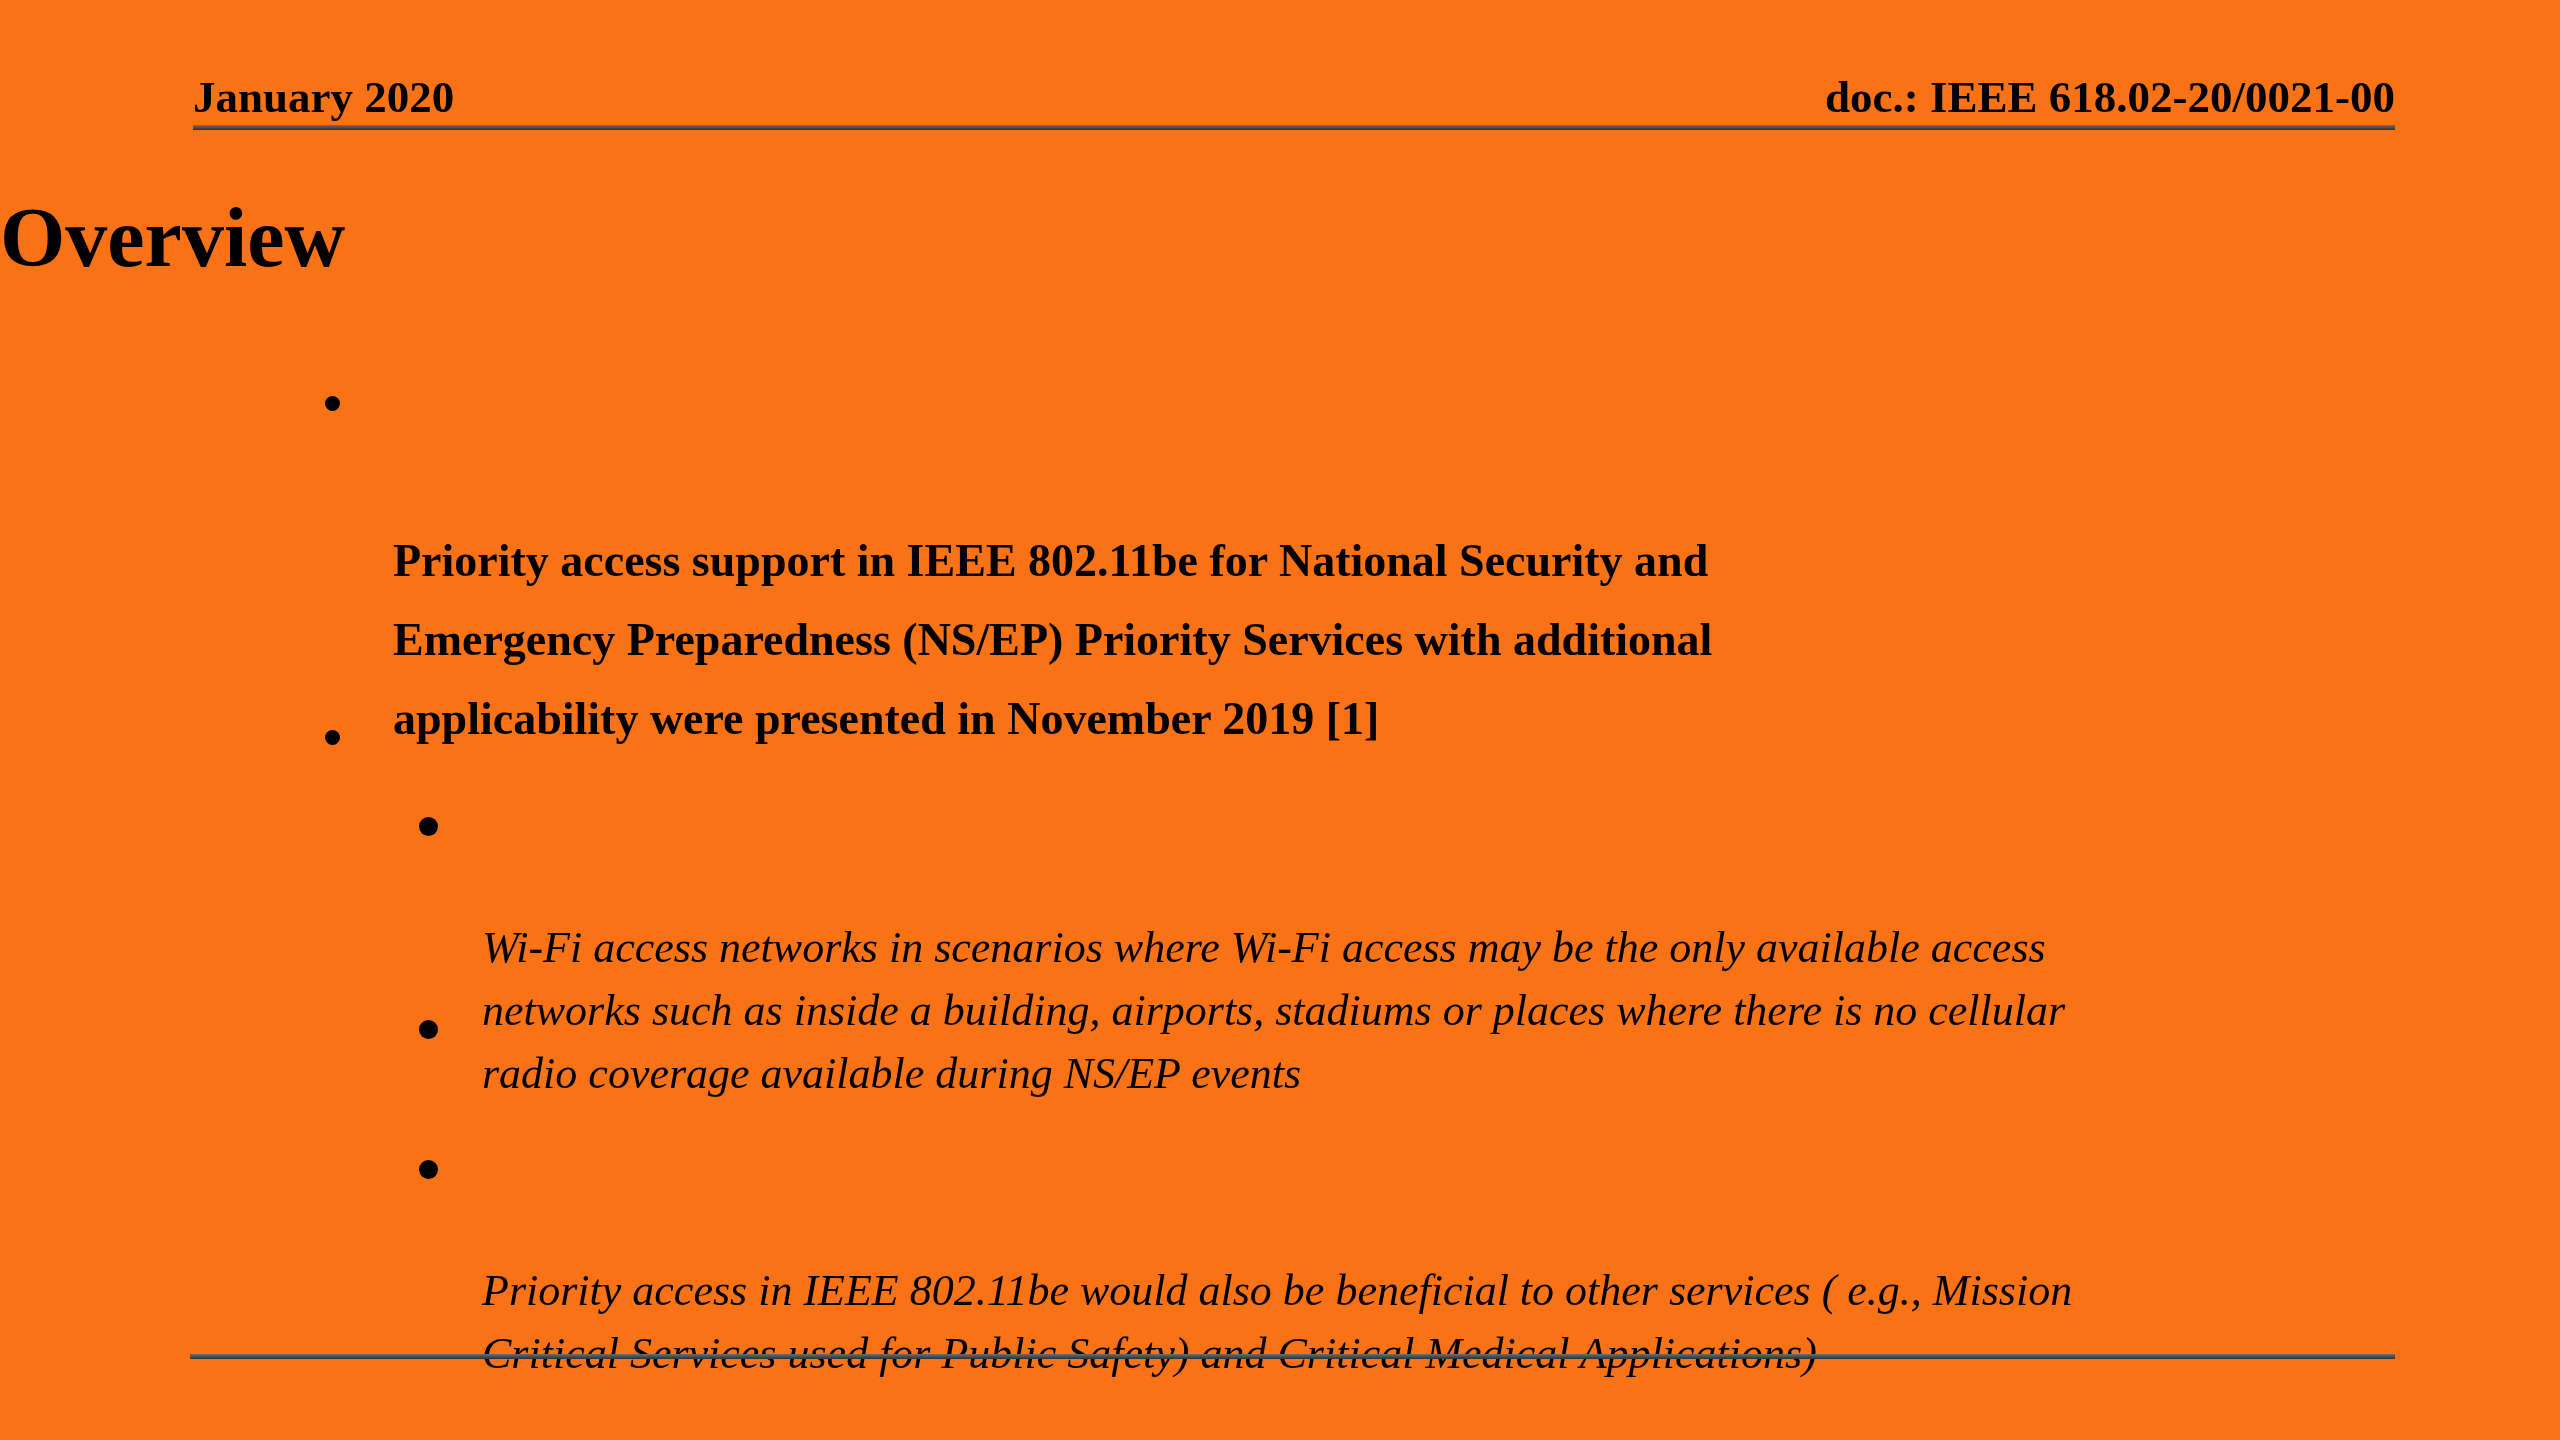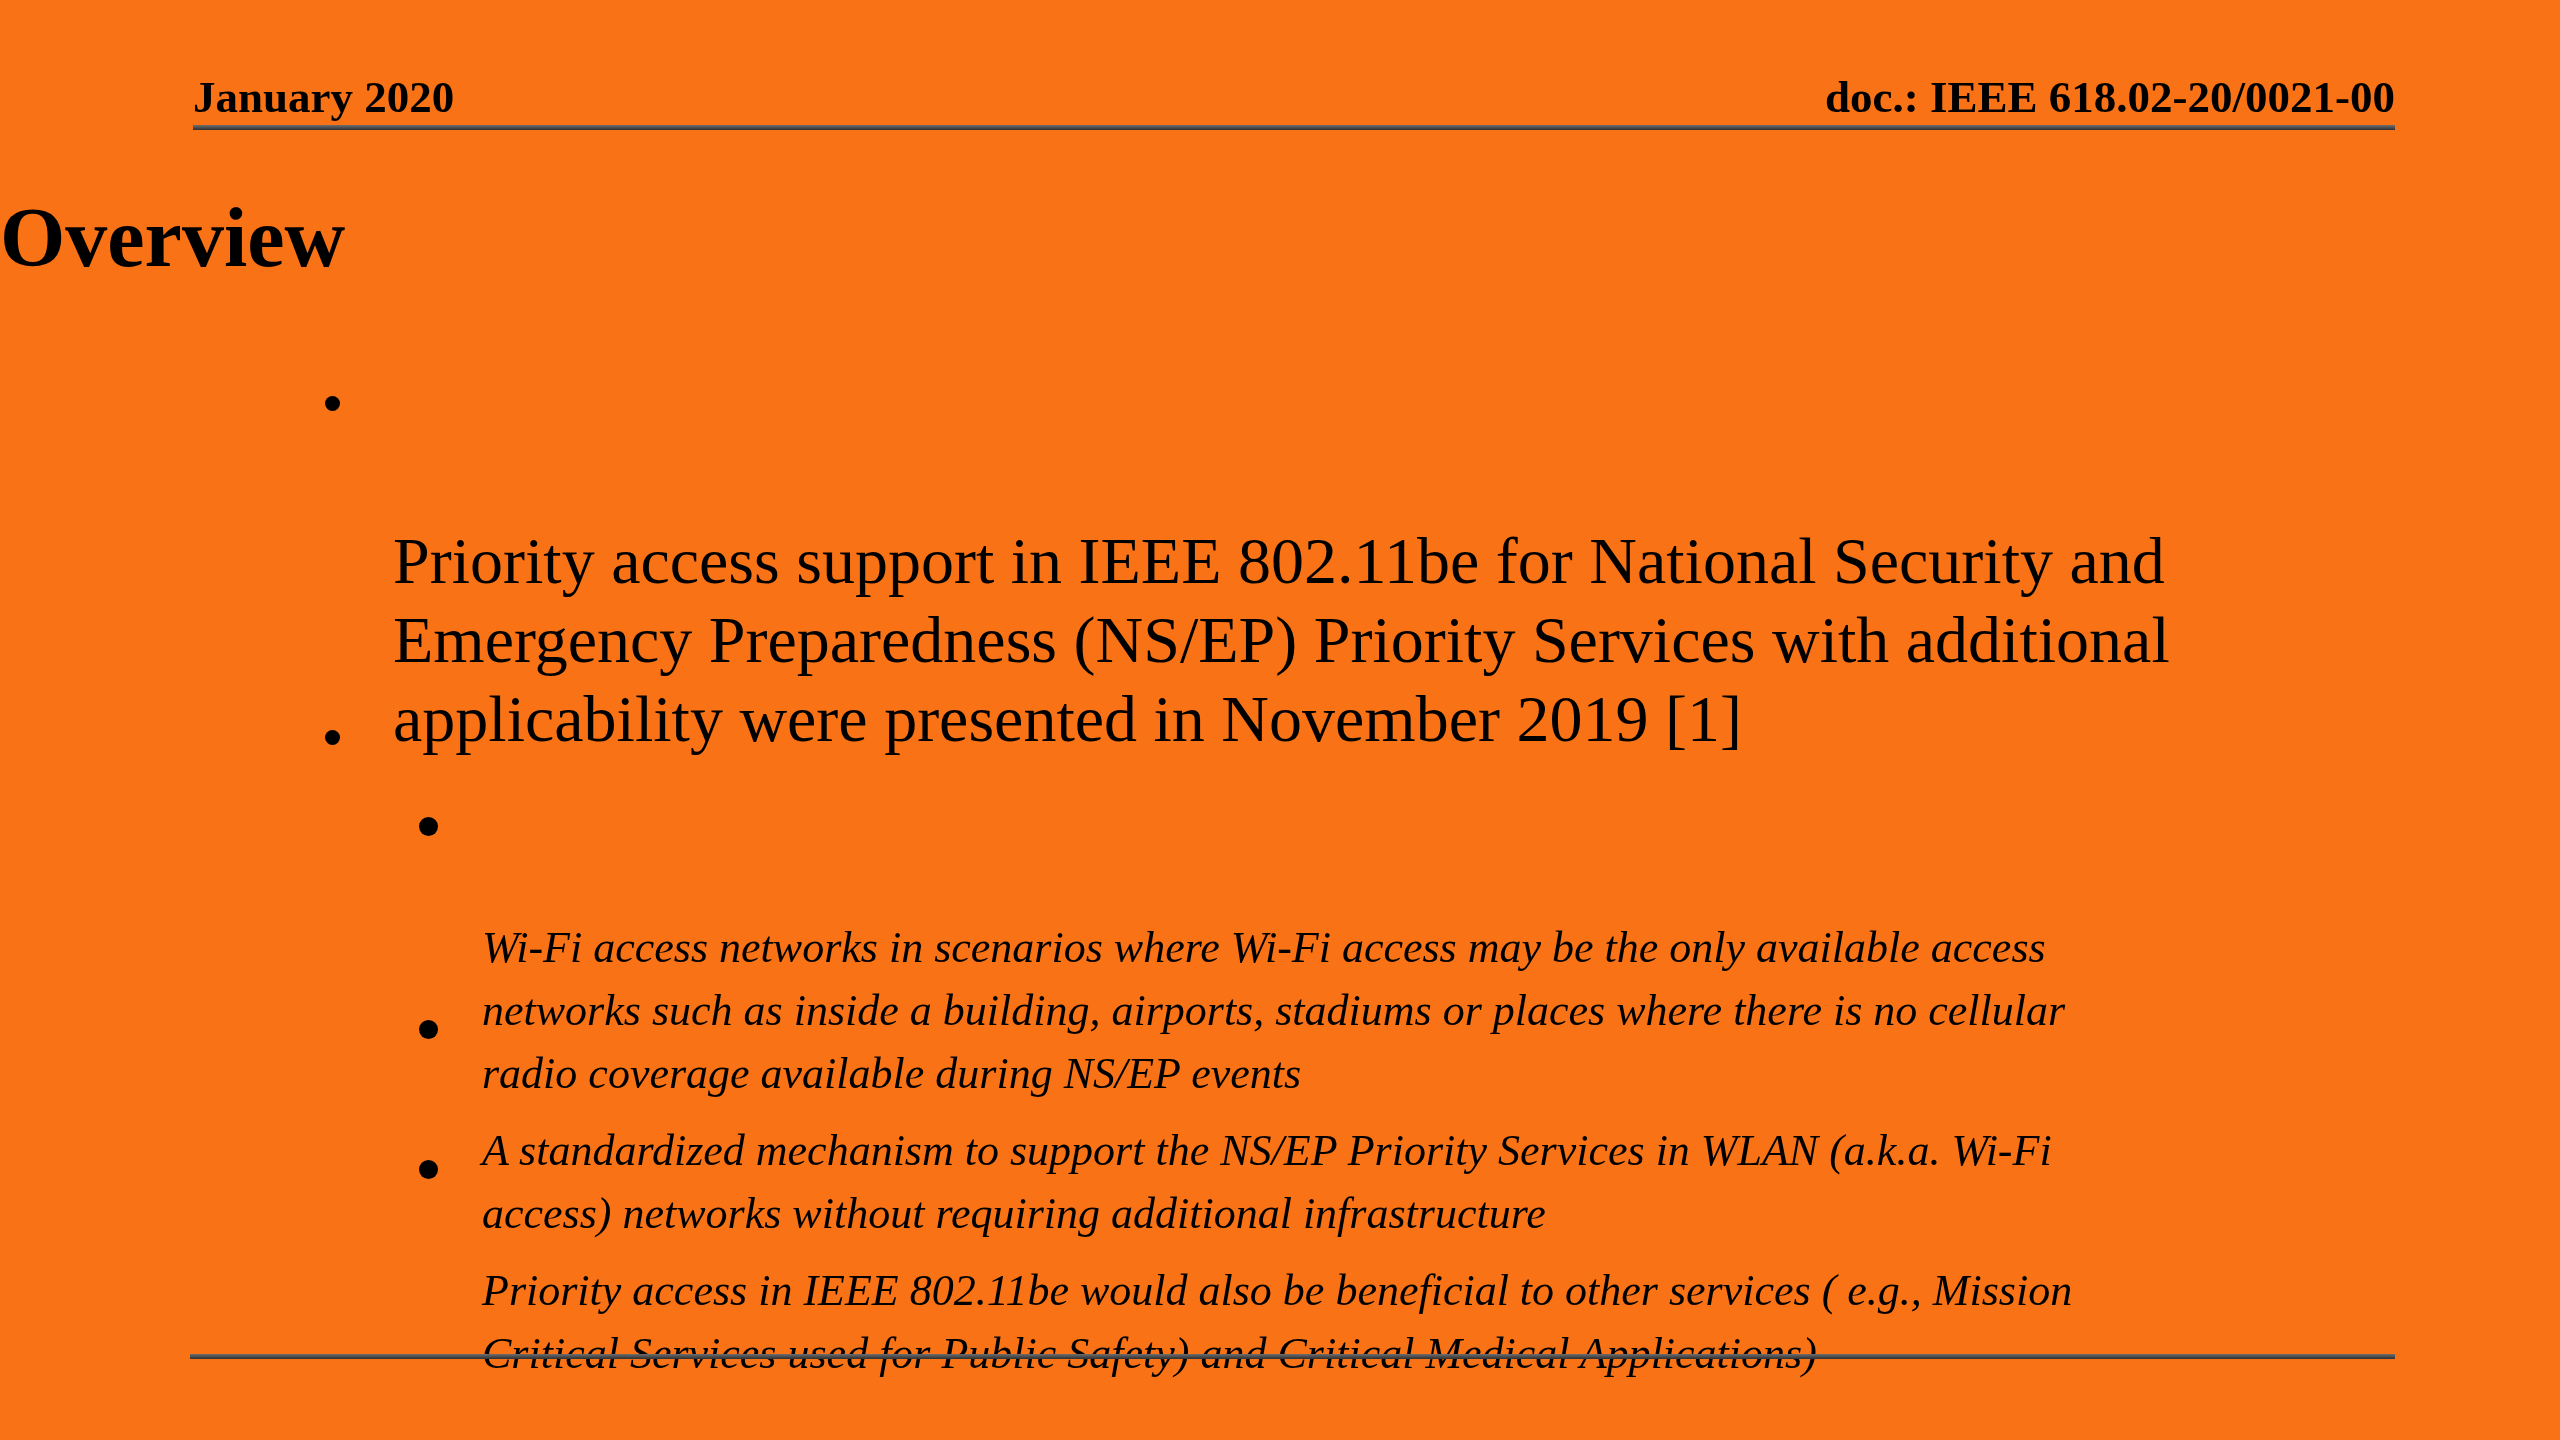--- a/index.html
+++ b/index.html
@@ -62,22 +62,22 @@
   }
   .dot {
     position: absolute;
     left: 0;
     background: #000;
     border-radius: 50%;
   }
   .l1 {
     left: 325px;
     width: 2130px;
-    font-size: 66px;
-    font-weight: 400;
+    font-size: 46px;
+    font-weight: 700;
     line-height: 79px;
   }
   .l1 .txt { padding-left: 68px; }
   .l1 .dot { top: 33px; width: 15px; height: 15px; }
 
   .l2 {
     left: 419px;
     width: 2030px;
     font-size: 44px;
     font-weight: 400;
@@ -142,22 +142,20 @@
 
   <div class="li l2" id="sub1">
     <span class="dot"></span>
     <span class="txt">Wi-Fi access networks in scenarios where Wi-Fi access may be the only available access
 networks such as inside a building, airports, stadiums or places where there is no cellular
 radio coverage available during NS/EP events</span>
   </div>
 
   <div class="li l2" id="sub2">
     <span class="dot"></span>
-    <span class="txt">A standardized mechanism to support the NS/EP Priority Services in WLAN (a.k.a. Wi-Fi
-access) networks without requiring additional infrastructure</span>
   </div>
 
   <div class="li l2" id="sub3">
     <span class="dot"></span>
     <span class="txt">Priority access in IEEE 802.11be would also be beneficial to other services ( e.g., Mission
 Critical Services used for Public Safety) and Critical Medical Applications)</span>
   </div>
 
   <div class="footer-rule"></div>
 

